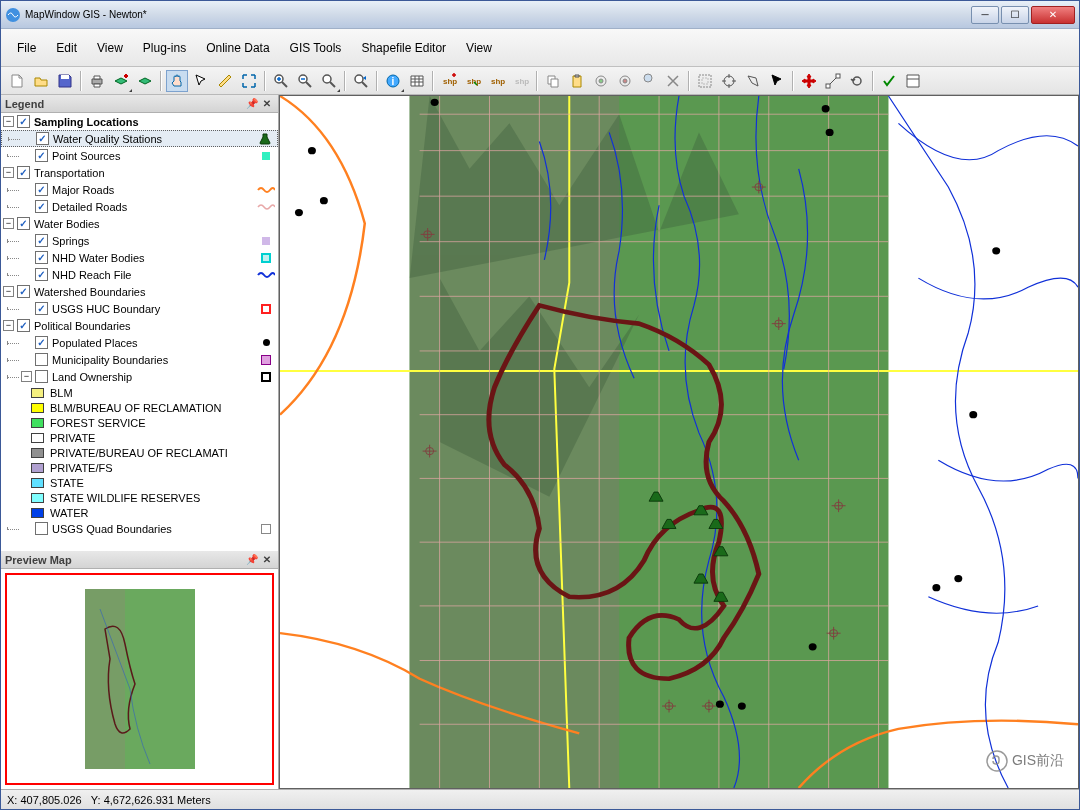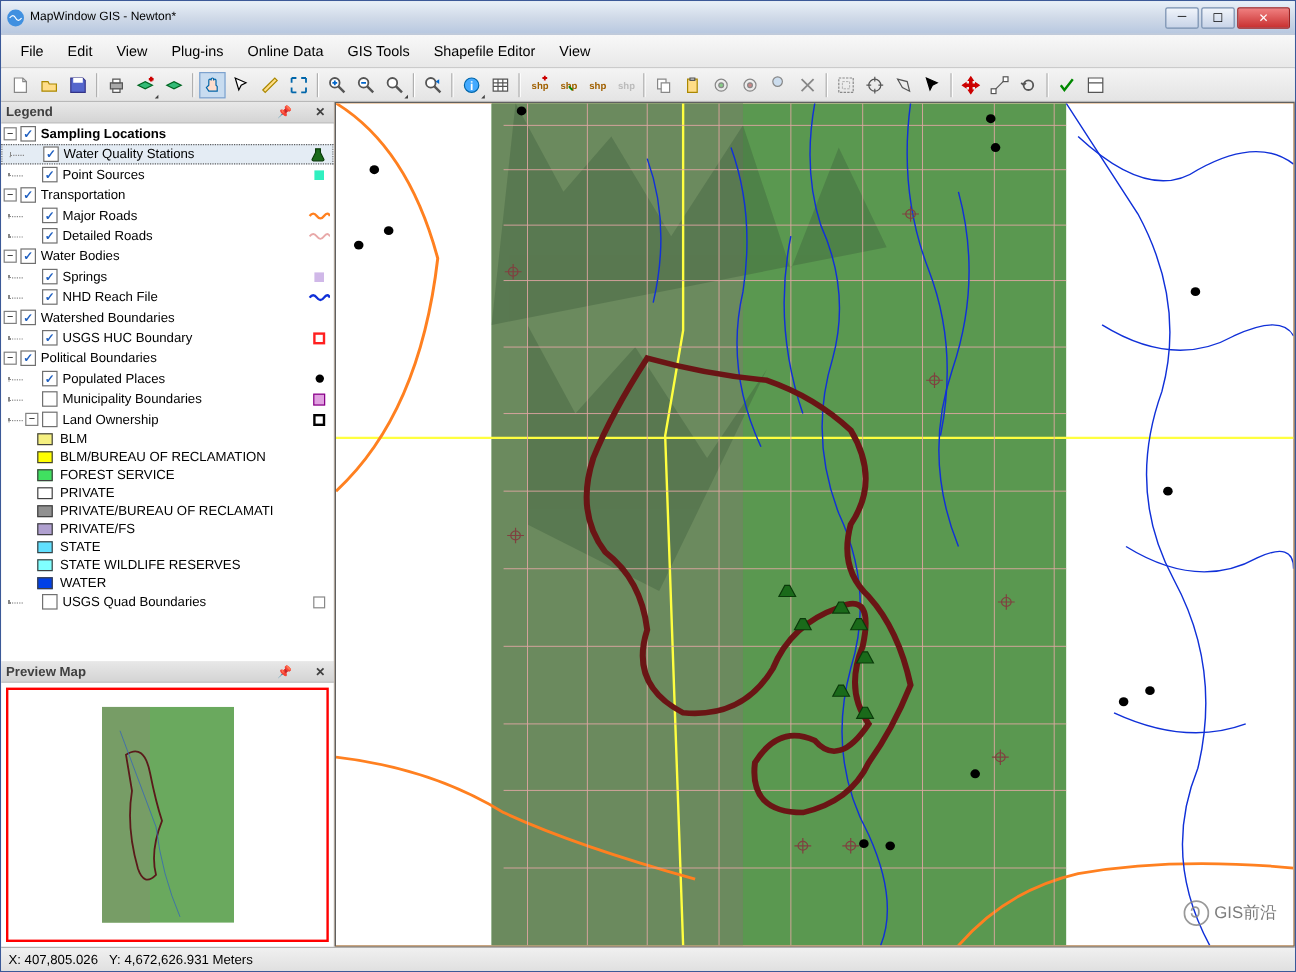--- a/index.html
+++ b/index.html
@@ -4,29 +4,29 @@
 <style>
   * { box-sizing: border-box; margin: 0; padding: 0; }
   body { font-family: "Segoe UI", Tahoma, sans-serif; font-size: 11px; background: #d4d0c8; overflow: hidden; }
   .window { width: 1080px; height: 810px; display: flex; flex-direction: column; border: 1px solid #3b5998; background: #fff; }
   .titlebar { height: 28px; background: linear-gradient(#e8f0f8, #d0dae8, #b8c8e0); display: flex; align-items: center; padding: 0 4px; border-bottom: 1px solid #a0b0c8; }
   .titlebar-icon { width: 16px; height: 16px; margin-right: 4px; }
   .titlebar-text { flex: 1; font-size: 10px; }
   .win-btns { display: flex; gap: 2px; }
   .win-btn { width: 28px; height: 18px; background: linear-gradient(#f0f4fa, #c8d4e8); border: 1px solid #7890b0; border-radius: 2px; display: flex; align-items: center; justify-content: center; cursor: pointer; font-size: 10px; }
   .win-btn.close { background: linear-gradient(#f08080, #c83030); color: #fff; border-color: #a02020; width: 44px; }
-  .menubar { height: 28px; background: linear-gradient(#f8f8f8, #e8e8e8); display: flex; align-items: center; padding: 0 6px; border-bottom: 1px solid #c0c0c0; }
+  .menubar { height: 38px; background: linear-gradient(#f8f8f8, #e8e8e8); display: flex; align-items: center; padding: 0 6px; border-bottom: 1px solid #c0c0c0; }
   .menu-item { padding: 3px 10px; cursor: pointer; font-size: 12px; }
   .toolbar { height: 28px; background: linear-gradient(#f4f4f4, #e4e4e4); display: flex; align-items: center; padding: 0 4px; border-bottom: 1px solid #b8b8b8; gap: 0; }
   .tool-btn { width: 22px; height: 22px; display: flex; align-items: center; justify-content: center; cursor: pointer; border: 1px solid transparent; margin: 0 1px; position: relative; }
   .tool-btn.active { border: 1px solid #7da2ce; background: #c8dcf0; }
   .tool-sep { width: 2px; height: 20px; border-left: 1px solid #b0b0b0; border-right: 1px solid #fff; margin: 0 3px; }
   .content { flex: 1; display: flex; overflow: hidden; }
   .left-panel { width: 278px; display: flex; flex-direction: column; background: #f0f0f0; border-right: 1px solid #a8a8a8; }
-  .panel-header { height: 18px; background: linear-gradient(#e8e8e8, #d4d4d4); border-bottom: 1px solid #b0b0b0; display: flex; align-items: center; padding: 0 4px; font-size: 11px; font-weight: bold; color: #404040; gap: 16px; }
+  .panel-header { height: 18px; background: linear-gradient(#e8e8e8, #d4d4d4); border-bottom: 1px solid #b0b0b0; display: flex; align-items: center; padding: 0 4px; font-size: 11px; font-weight: bold; color: #404040; }
   .panel-header .spacer { flex: 1; }
   .panel-pin, .panel-close { width: 14px; height: 14px; cursor: pointer; display: flex; align-items: center; justify-content: center; font-size: 10px; }
   .legend-body { flex: 1; overflow: auto; background: #fff; font-size: 11px; }
   .tree-row { display: flex; align-items: center; height: 17px; padding-left: 2px; cursor: pointer; position: relative; }
   .tree-row.selected { background: #e4ecf4; border: 1px dotted #606060; }
   .tree-expand { width: 11px; height: 11px; border: 1px solid #808080; background: #fff; display: flex; align-items: center; justify-content: center; font-size: 9px; line-height: 1; margin-right: 3px; cursor: pointer; }
   .tree-noexpand { width: 11px; margin-right: 3px; }
   .tree-conn { width: 18px; display: inline-block; position: relative; }
   .tree-conn::before { content: ""; position: absolute; left: 4px; top: -2px; bottom: -2px; border-left: 1px dotted #888; }
   .tree-conn::after { content: ""; position: absolute; left: 4px; top: 50%; width: 12px; border-top: 1px dotted #888; }
@@ -34,21 +34,21 @@
   .chk { width: 13px; height: 13px; border: 1px solid #707070; background: #fff; margin-right: 4px; display: flex; align-items: center; justify-content: center; font-size: 10px; }
   .chk.checked::after { content: "✓"; color: #2060c0; font-weight: bold; font-size: 10px; }
   .row-label { flex: 1; white-space: nowrap; overflow: hidden; }
   .row-symbol { width: 20px; display: flex; align-items: center; justify-content: center; margin-right: 2px; }
   .sub-row { display: flex; align-items: center; height: 15px; padding-left: 30px; }
   .sub-swatch { width: 13px; height: 10px; border: 1px solid #404040; margin-right: 6px; }
   .sub-label { font-size: 11px; }
   .preview-body { height: 220px; background: #fff; padding: 4px; }
   .preview-img { width: 100%; height: 100%; border: 2px solid #ff0000; display: flex; align-items: center; justify-content: center; position: relative; background: #fff; }
   .preview-mini { width: 130px; height: 180px; position: relative; }
-  .map-area { flex: 1; background: #fdba74; position: relative; overflow: hidden; border: 1px solid #606060; }
+  .map-area { flex: 1; background: #e5e5e5; position: relative; overflow: hidden; border: 1px solid #606060; }
   .status-bar { height: 20px; background: linear-gradient(#f0f0f0, #e0e0e0); border-top: 1px solid #b0b0b0; display: flex; align-items: center; padding: 0 6px; font-size: 11px; }
   .watermark { position: absolute; right: 14px; bottom: 16px; color: #666; font-size: 14px; display: flex; align-items: center; opacity: 0.85; }
   .dd-arrow { position: absolute; right: -1px; bottom: -1px; width: 0; height: 0; border-left: 3px solid transparent; border-bottom: 3px solid #404040; }
 </style>
 </head>
 <body>
 
 <div class="window">
   <div class="titlebar">
     <svg class="titlebar-icon" viewBox="0 0 16 16">
@@ -354,20 +354,29 @@
             <div class="chk checked"></div>
             <span class="row-label">Water Bodies</span>
           </div>
           <div class="tree-row">
             <span class="tree-conn"></span>
             <div class="tree-noexpand"></div>
             <div class="chk checked"></div>
             <span class="row-label">Springs</span>
             <div class="row-symbol">
               <div style="width:8px;height:8px;background:#d0b8e8"></div>
+            </div>
+          </div>
+          <div class="tree-row">
+            <span class="tree-conn"></span>
+            <div class="tree-noexpand"></div>
+            <div class="chk checked"></div>
+            <span class="row-label">NHD Water Bodies</span>
+            <div class="row-symbol">
+              <div style="width:10px;height:10px;border:2px solid #00d0d0;background:#c0f0f0"></div>
             </div>
           </div>
           <div class="tree-row">
             <span class="tree-conn last"></span>
             <div class="tree-noexpand"></div>
             <div class="chk checked"></div>
             <span class="row-label">NHD Reach File</span>
             <div class="row-symbol">
               <svg width="18" height="10">
                 <path d="M1 5q3-4 6 0t6 0t5 0" stroke="#1030d8" stroke-width="2" fill="none"></path>

